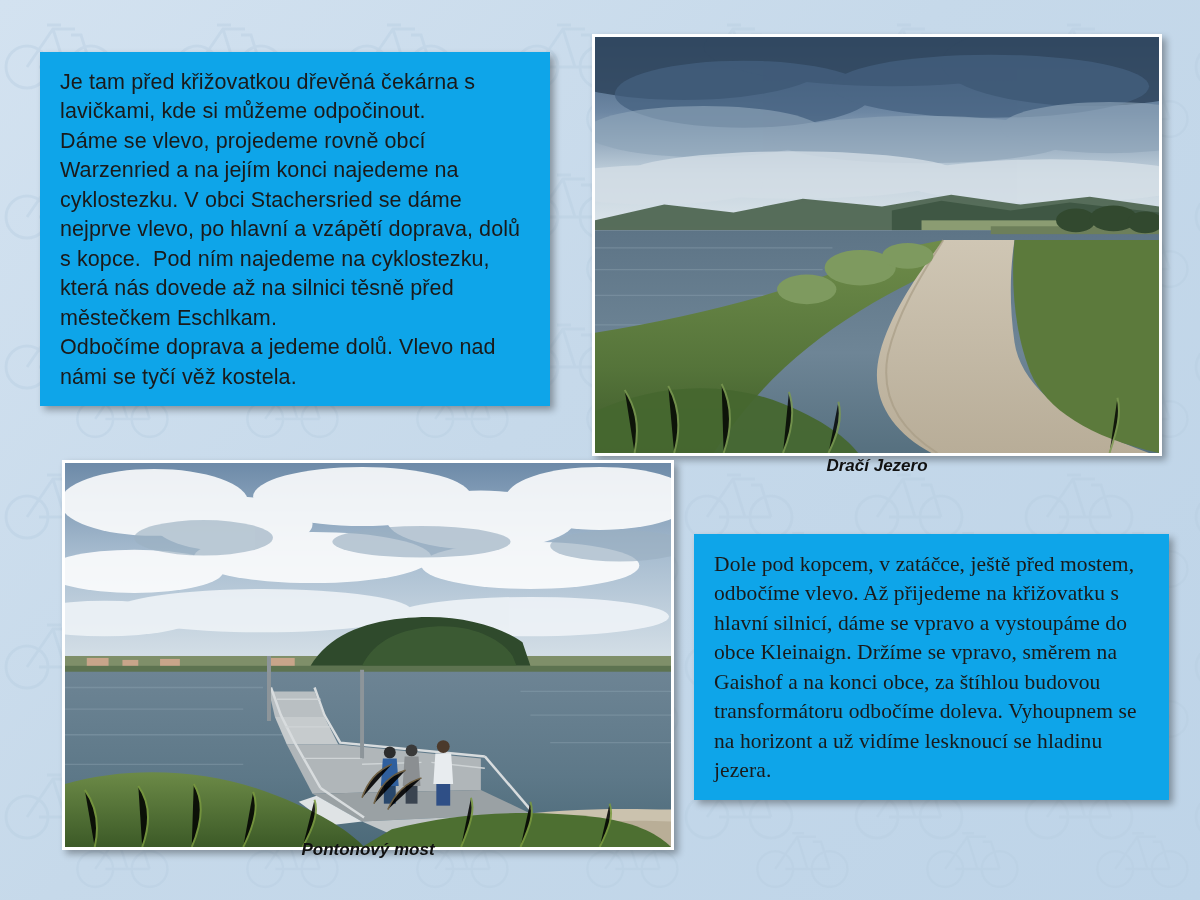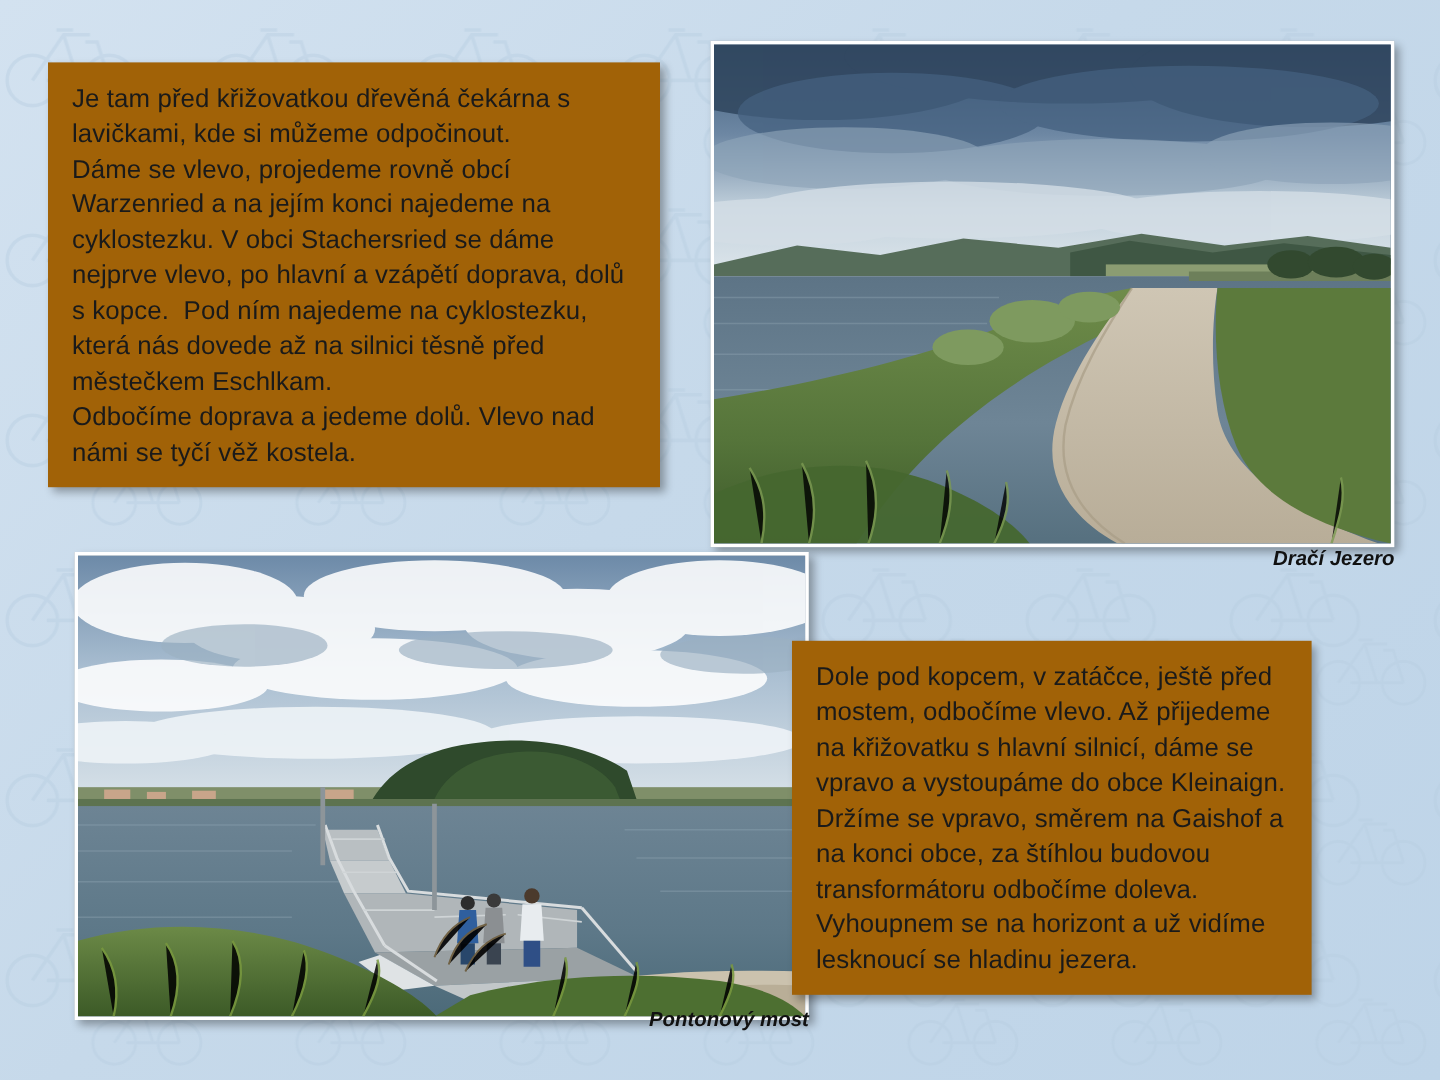--- a/index.html
+++ b/index.html
@@ -29,21 +29,21 @@
     opacity: 0.45;
   }
 
   
   .block {
     position: absolute;
     box-shadow: 4px 4px 7px rgba(0,0,0,0.33);
   }
 
   .textbox {
-    background: #a16207;
+    background: #0ea5e9;
     color: #1a1a1a;
     padding: 16px 18px 14px 20px;
     line-height: 1.37;
     font-size: 21.5px;
     letter-spacing: 0.1px;
     white-space: pre-wrap;
   }
 
   .photo {
     border: 3px solid #ffffff;
@@ -51,30 +51,30 @@
     background: #6f8494;
   }
   .photo svg { display: block; width: 100%; height: 100%; }
 
   .caption {
     position: absolute;
     font-size: 17px;
     font-weight: bold;
     font-style: italic;
     color: #111;
-    text-align: right;
+    text-align: center;
   }
 
   
   #text-top     { left: 40px;  top: 52px;  width: 510px; }
   #photo-lake   { left: 592px; top: 34px;  width: 570px; height: 422px; }
   #cap-lake     { left: 592px; top: 456px; width: 570px; }
   #photo-bridge { left: 62px;  top: 460px; width: 612px; height: 390px; }
   #cap-bridge   { left: 62px;  top: 840px; width: 612px; }
-  #text-bottom  { left: 660px; top: 534px; width: 433px; }
+  #text-bottom  { left: 694px; top: 534px; width: 475px; font-family: Liberation Serif, serif; }
 </style>
 </head>
 <body>
 
 <div id="slide-bg">
   <svg width="1200" height="900" viewBox="0 0 1200 900" aria-hidden="true">
     <defs>
       <g id="bike" stroke="#b9cfe2" stroke-width="3" fill="none">
         <circle cx="22" cy="62" r="21"></circle>
         <circle cx="86" cy="62" r="21"></circle>

